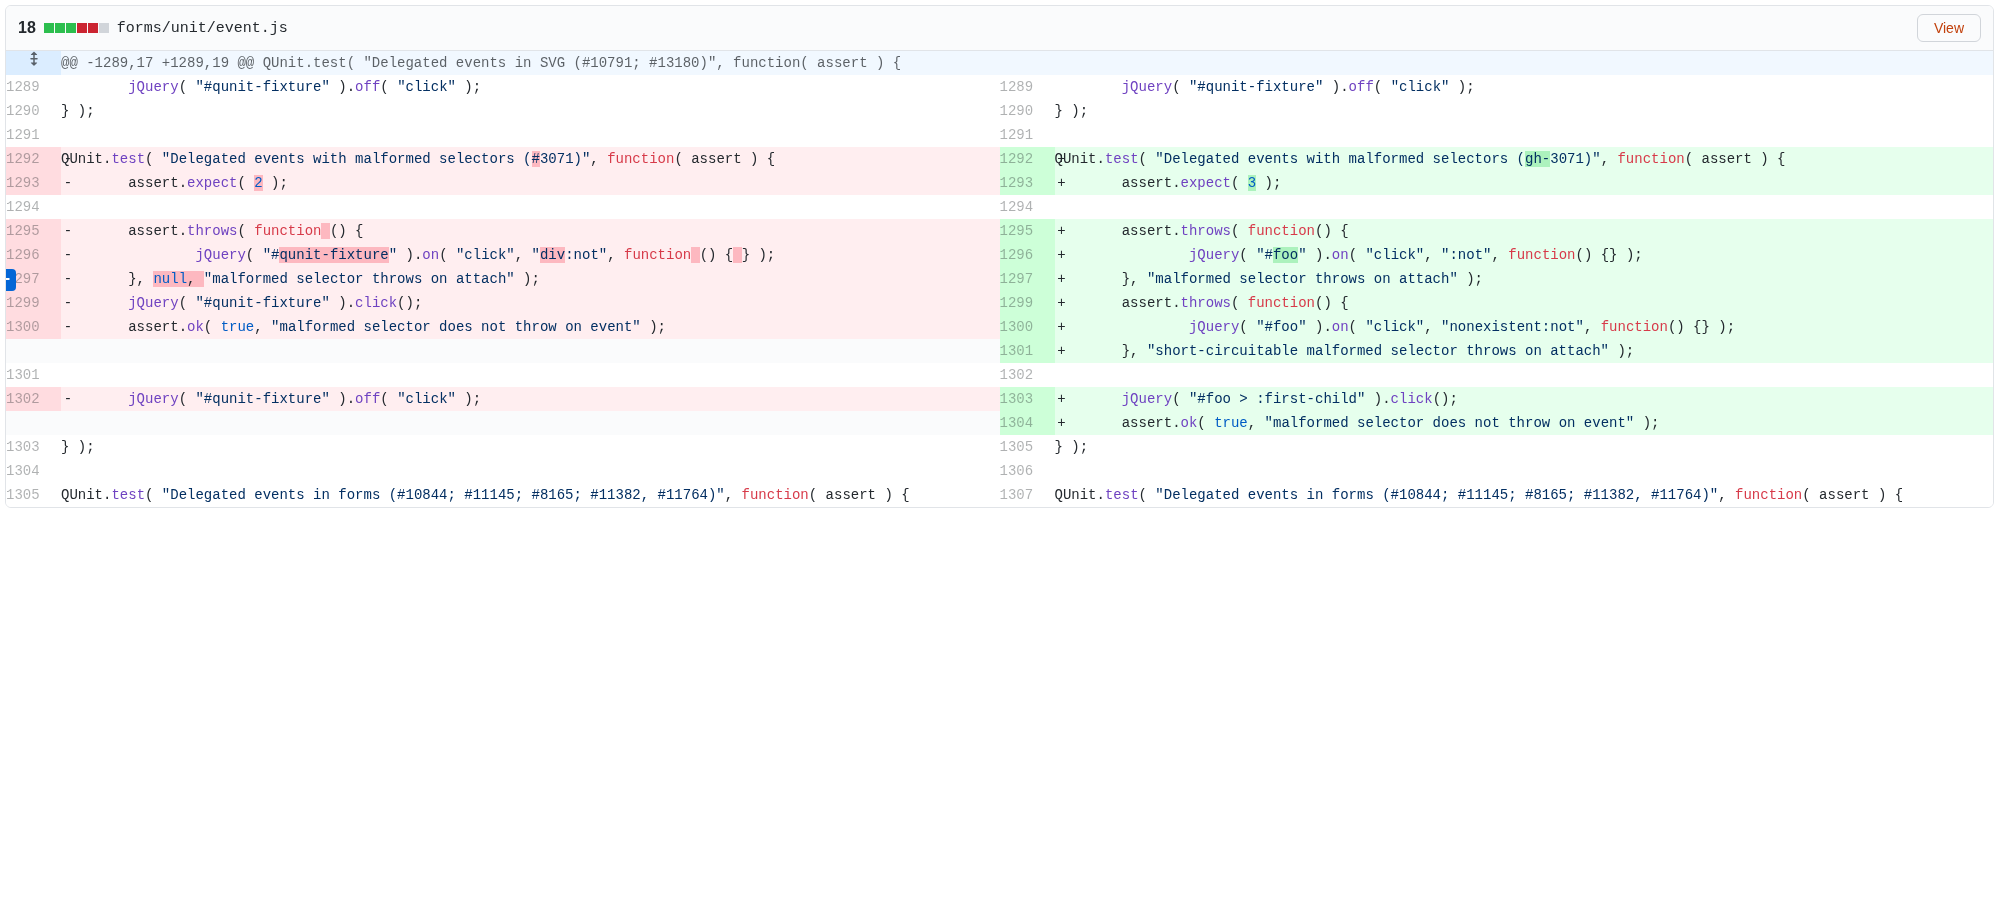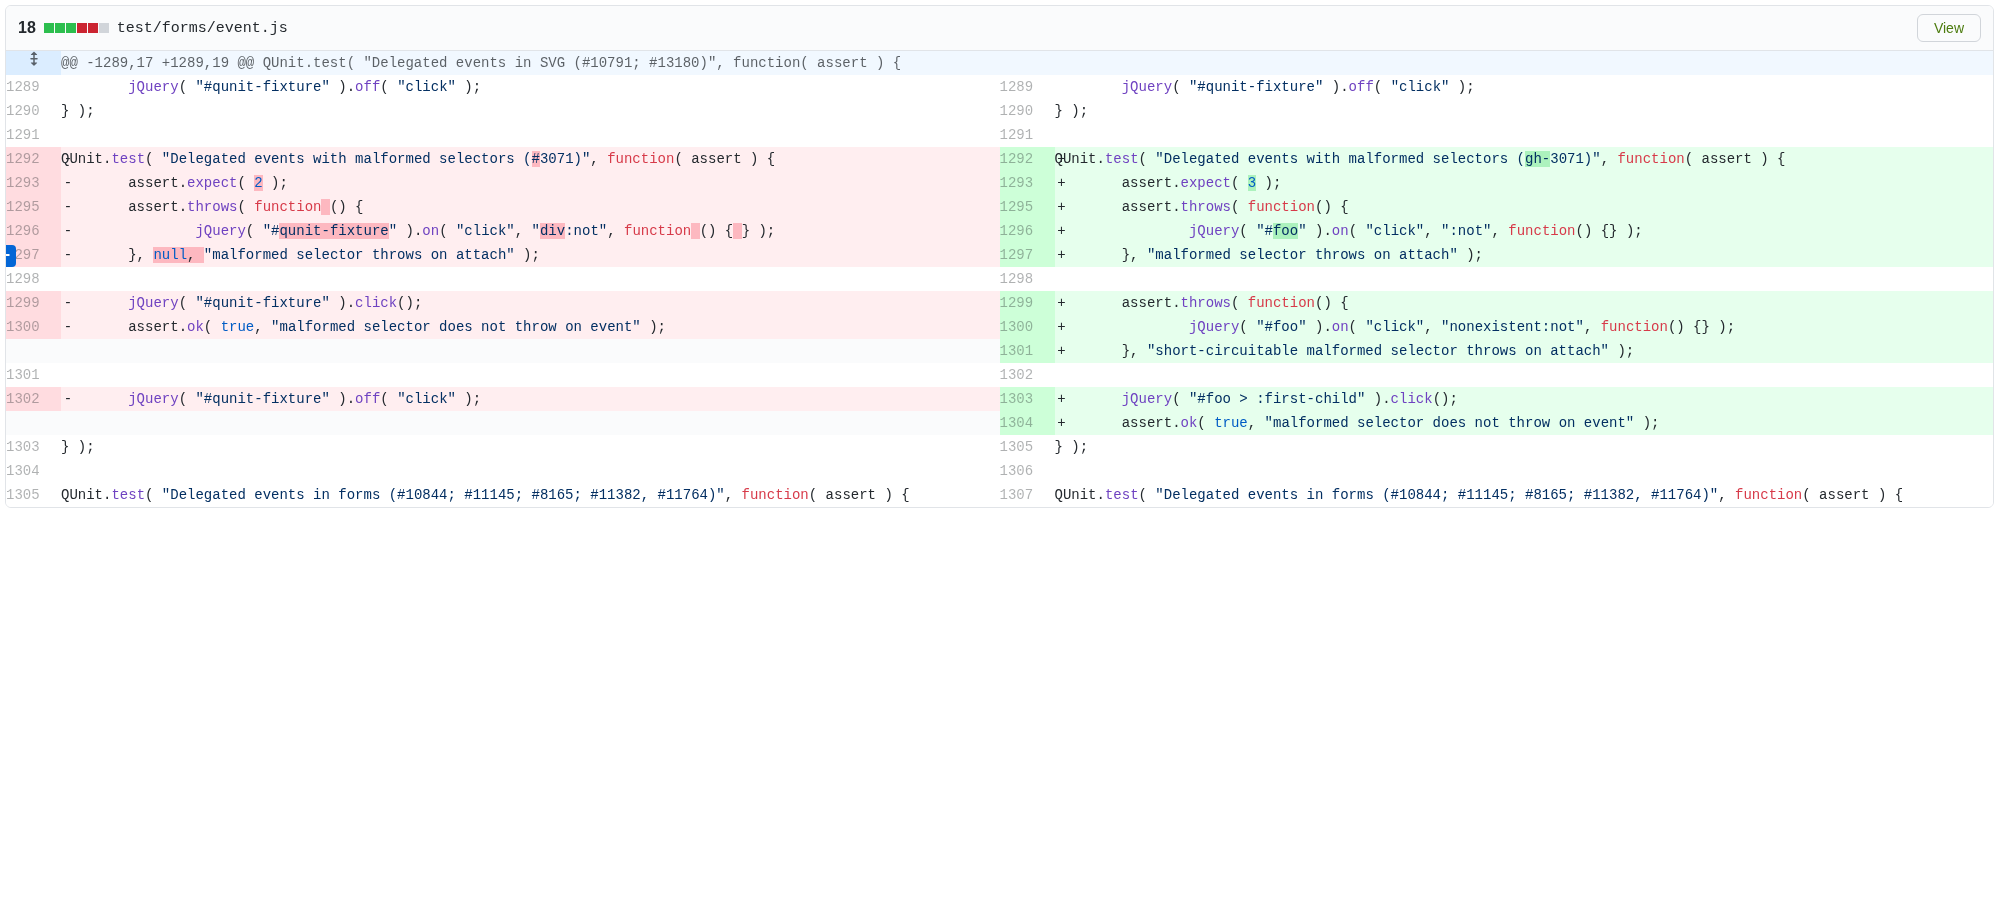--- a/index.html
+++ b/index.html
@@ -50,21 +50,21 @@
     color: #24292e;
     font-size: 15px;
   }
   .view-btn {
     border: 1px solid #d1d5da;
     background: #fafbfc;
     border-radius: 6px;
     padding: 5px 16px;
     font-size: 14px;
     font-weight: 500;
-    color: #4d7c0f;
+    color: #c2410c;
     cursor: pointer;
   }
   .diff-table {
     width: 100%;
     border-collapse: collapse;
     table-layout: fixed;
     font-family: SFMono-Regular, Consolas, "Liberation Mono", Menlo, monospace;
     font-size: 14px;
   }
   .diff-table td {
@@ -140,21 +140,21 @@
     <div class="file-header-left">
       <span class="diff-count">18</span>
       <span class="diffstat">
           <span class="diffstat-block block-add"></span>
           <span class="diffstat-block block-add"></span>
           <span class="diffstat-block block-add"></span>
           <span class="diffstat-block block-del"></span>
           <span class="diffstat-block block-del"></span>
           <span class="diffstat-block block-neutral"></span>
         </span>
-      <span class="file-path">test/forms/event.js</span>
+      <span class="file-path">forms/unit/event.js</span>
     </div>
     <button class="view-btn">View</button>
   </div>
   <table class="diff-table">
     <colgroup>
       <col class="num">
         <col class="code">
         <col class="num">
         <col class="code">
     </colgroup>
@@ -189,42 +189,42 @@
           <td class="lnum" style="background: rgb(205, 255, 216);">1292</td>
           <td class="code" style="background: rgb(230, 255, 237);"><span class="marker">+</span><span class="content"><span>QUnit</span><span>.</span><span class="tok-fn">test</span><span>( </span><span class="tok-str">"Delegated events with malformed selectors (</span><span class="tok-str hl-add">gh-</span><span class="tok-str">3071)"</span><span>, </span><span class="tok-kw">function</span><span>( assert ) {</span></span></td>
         </tr>
         <tr>
           <td class="lnum rel del" style="background: rgb(255, 220, 224);">1293</td>
           <td class="code" style="background: rgb(255, 238, 240);"><span class="marker">-</span><span class="content"><span>        assert.</span><span class="tok-fn">expect</span><span>( </span><span class="tok-lit hl-del">2</span><span> );</span></span></td>
           <td class="lnum" style="background: rgb(205, 255, 216);">1293</td>
           <td class="code" style="background: rgb(230, 255, 237);"><span class="marker">+</span><span class="content"><span>        assert.</span><span class="tok-fn">expect</span><span>( </span><span class="tok-lit hl-add">3</span><span> );</span></span></td>
         </tr>
         <tr>
+          <td class="lnum rel ctx" style="background: rgb(255, 255, 255);">1294</td>
+          <td class="code" style="background: rgb(255, 255, 255);"><span class="marker"> </span><span class="content"><span></span></span></td>
+          <td class="lnum" style="background: rgb(255, 255, 255);">1294</td>
+          <td class="code" style="background: rgb(255, 255, 255);"><span class="marker"> </span><span class="content"><span></span></span></td>
+        </tr>
+        <tr>
           <td class="lnum rel del" style="background: rgb(255, 220, 224);">1295</td>
           <td class="code" style="background: rgb(255, 238, 240);"><span class="marker">-</span><span class="content"><span>        assert.</span><span class="tok-fn">throws</span><span>( </span><span class="tok-kw">function</span><span class="hl-del"> </span><span>() {</span></span></td>
           <td class="lnum" style="background: rgb(205, 255, 216);">1295</td>
           <td class="code" style="background: rgb(230, 255, 237);"><span class="marker">+</span><span class="content"><span>        assert.</span><span class="tok-fn">throws</span><span>( </span><span class="tok-kw">function</span><span>() {</span></span></td>
         </tr>
         <tr>
           <td class="lnum rel del" style="background: rgb(255, 220, 224);">1296</td>
           <td class="code" style="background: rgb(255, 238, 240);"><span class="marker">-</span><span class="content"><span>                </span><span class="tok-fn">jQuery</span><span>( </span><span class="tok-str">"#</span><span class="tok-str hl-del">qunit-fixture</span><span class="tok-str">"</span><span> ).</span><span class="tok-fn">on</span><span>( </span><span class="tok-str">"click"</span><span>, </span><span class="tok-str">"</span><span class="tok-str hl-del">div</span><span class="tok-str">:not"</span><span>, </span><span class="tok-kw">function</span><span class="hl-del"> </span><span>() {</span><span class="hl-del"> </span><span>} );</span></span></td>
           <td class="lnum" style="background: rgb(205, 255, 216);">1296</td>
           <td class="code" style="background: rgb(230, 255, 237);"><span class="marker">+</span><span class="content"><span>                </span><span class="tok-fn">jQuery</span><span>( </span><span class="tok-str">"#</span><span class="tok-str hl-add">foo</span><span class="tok-str">"</span><span> ).</span><span class="tok-fn">on</span><span>( </span><span class="tok-str">"click"</span><span>, </span><span class="tok-str">":not"</span><span>, </span><span class="tok-kw">function</span><span>() {} );</span></span></td>
         </tr>
         <tr>
           <td class="lnum rel del" style="background: rgb(255, 220, 224);">1297<div class="add-comment">+</div></td>
           <td class="code" style="background: rgb(255, 238, 240);"><span class="marker">-</span><span class="content"><span>        }, </span><span class="tok-lit hl-del">null</span><span class="hl-del">, </span><span class="tok-str">"malformed selector throws on attach"</span><span> );</span></span></td>
           <td class="lnum" style="background: rgb(205, 255, 216);">1297</td>
           <td class="code" style="background: rgb(230, 255, 237);"><span class="marker">+</span><span class="content"><span>        }, </span><span class="tok-str">"malformed selector throws on attach"</span><span> );</span></span></td>
-        </tr>
-        <tr>
-          <td class="lnum rel ctx" style="background: rgb(255, 255, 255);">1298</td>
-          <td class="code" style="background: rgb(255, 255, 255);"><span class="marker"> </span><span class="content"><span></span></span></td>
-          <td class="lnum" style="background: rgb(255, 255, 255);">1298</td>
-          <td class="code" style="background: rgb(255, 255, 255);"><span class="marker"> </span><span class="content"><span></span></span></td>
         </tr>
         <tr>
           <td class="lnum rel del" style="background: rgb(255, 220, 224);">1299</td>
           <td class="code" style="background: rgb(255, 238, 240);"><span class="marker">-</span><span class="content"><span>        </span><span class="tok-fn">jQuery</span><span>( </span><span class="tok-str">"#qunit-fixture"</span><span> ).</span><span class="tok-fn">click</span><span>();</span></span></td>
           <td class="lnum" style="background: rgb(205, 255, 216);">1299</td>
           <td class="code" style="background: rgb(230, 255, 237);"><span class="marker">+</span><span class="content"><span>        assert.</span><span class="tok-fn">throws</span><span>( </span><span class="tok-kw">function</span><span>() {</span></span></td>
         </tr>
         <tr>
           <td class="lnum rel del" style="background: rgb(255, 220, 224);">1300</td>
           <td class="code" style="background: rgb(255, 238, 240);"><span class="marker">-</span><span class="content"><span>        assert.</span><span class="tok-fn">ok</span><span>( </span><span class="tok-lit">true</span><span>, </span><span class="tok-str">"malformed selector does not throw on event"</span><span> );</span></span></td>

